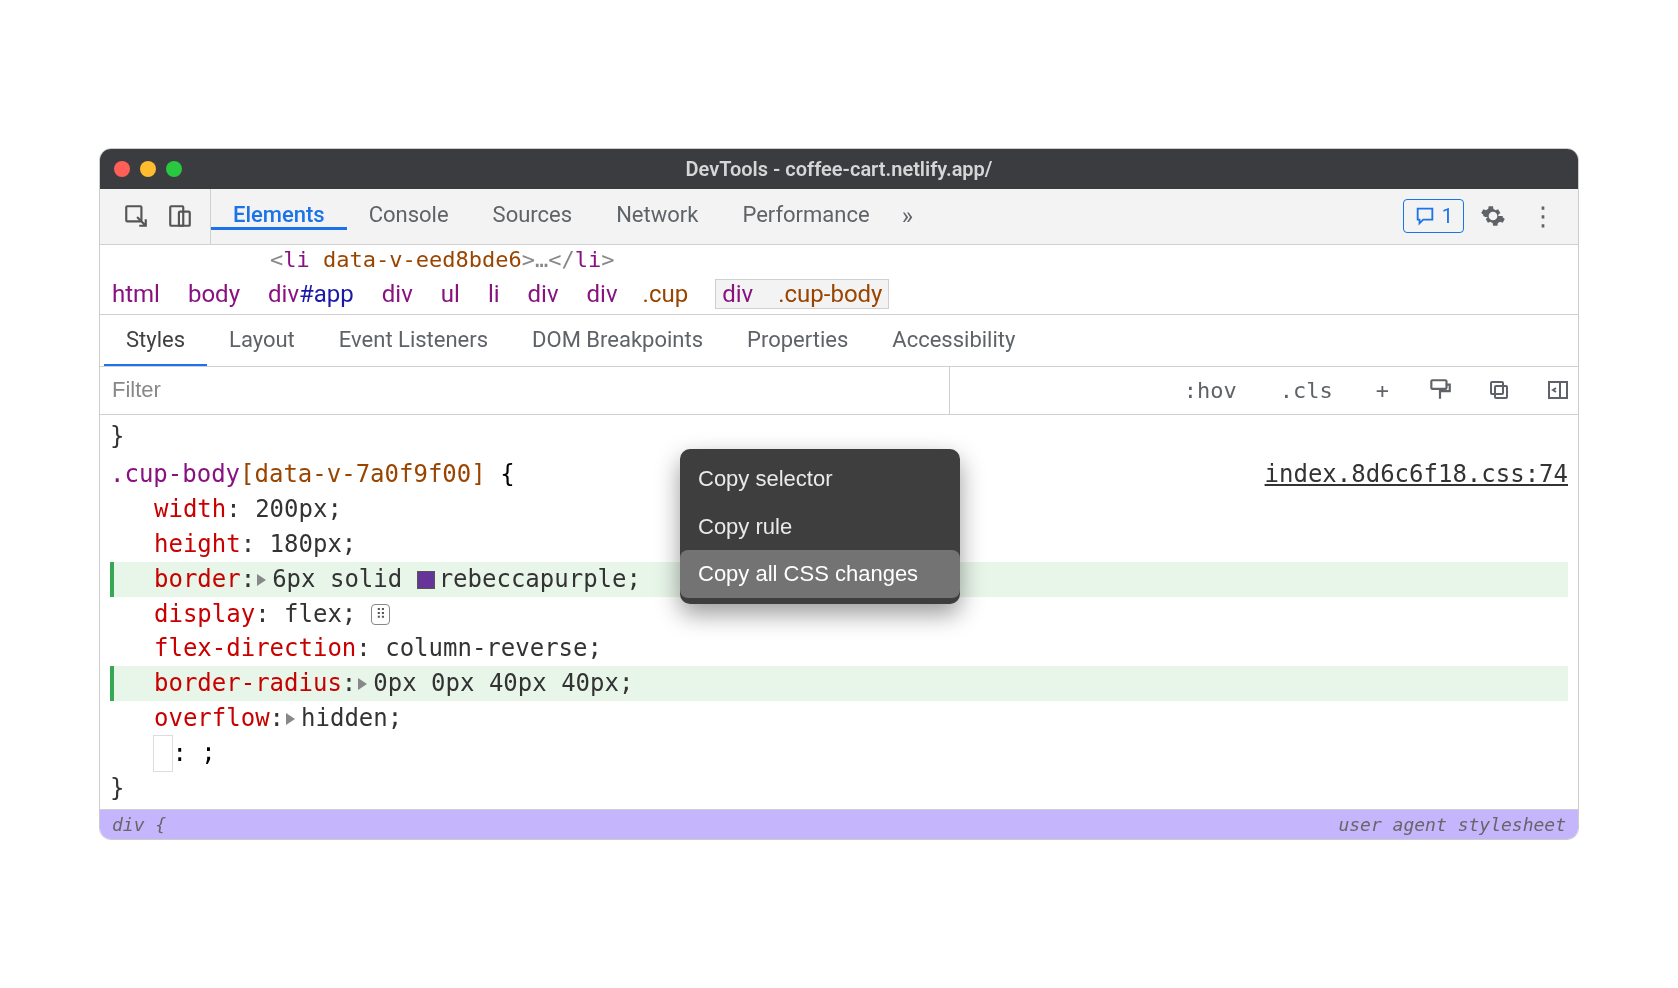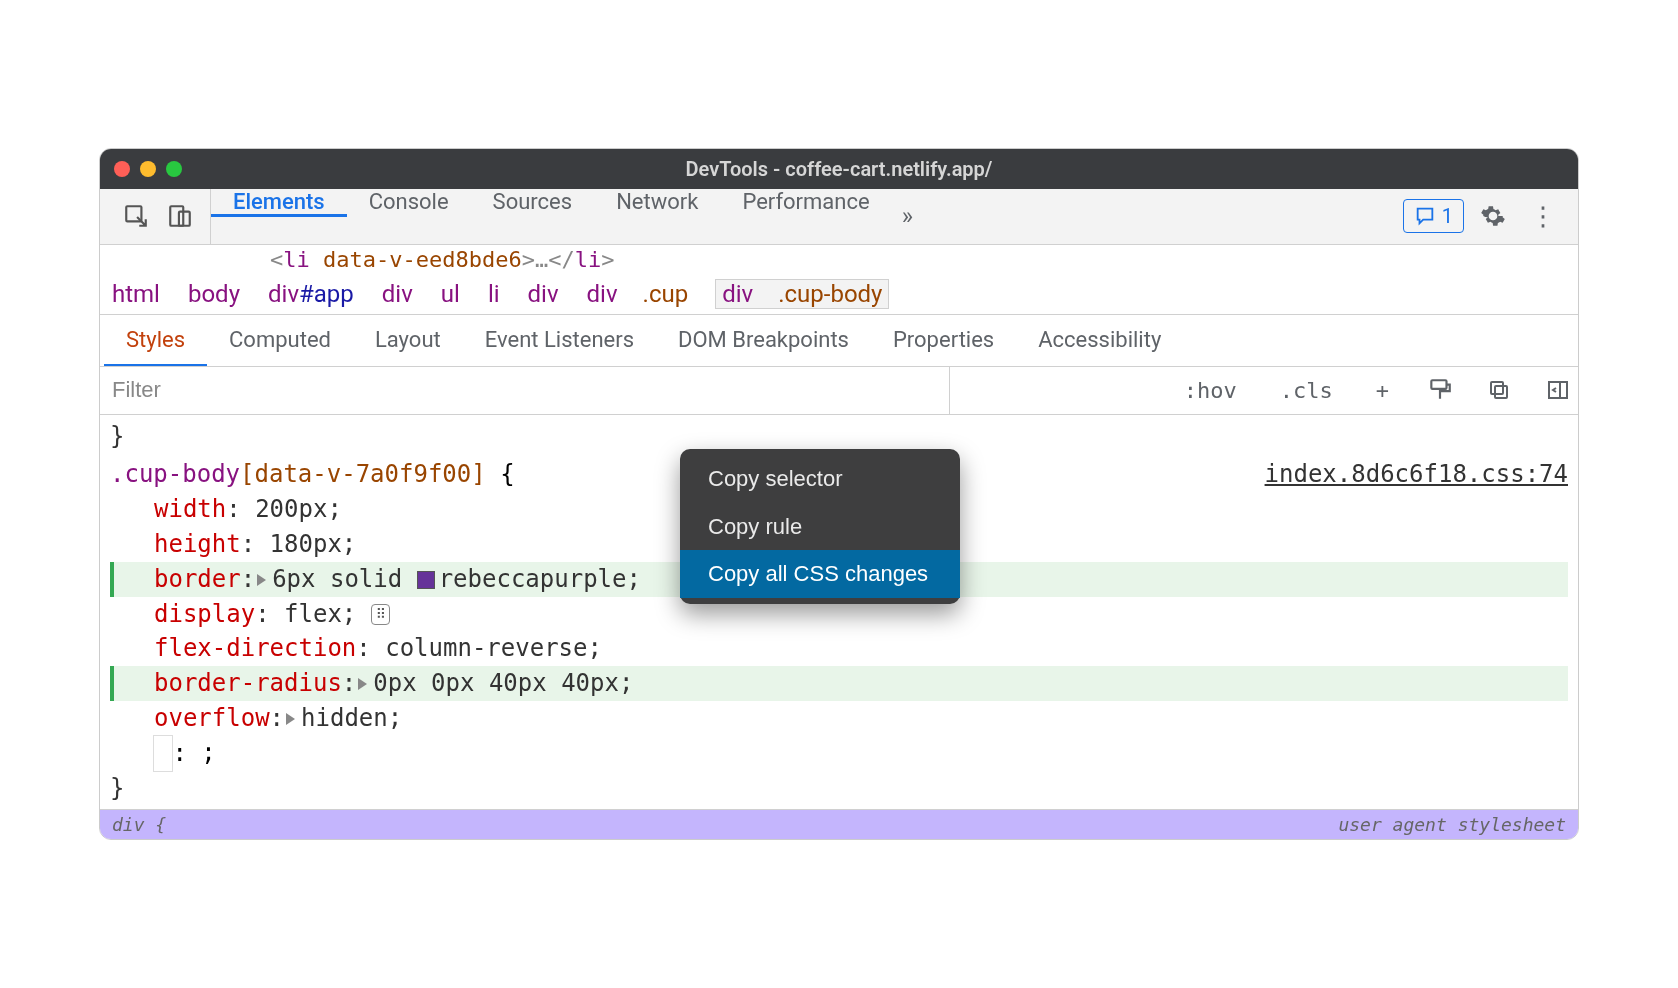--- a/index.html
+++ b/index.html
@@ -45,21 +45,21 @@
     border-bottom:1px solid #d0d0d0;
     background:#f3f3f3;
     padding:0 6px;
   }
   .toolbar .group-left { display:flex; align-items:center; gap:4px; padding:0 10px; border-right:1px solid #d0d0d0; height:100%;}
   .icon-btn {
     width:40px; height:40px;
     display:flex; align-items:center; justify-content:center;
     color:#555; border-radius:4px;
   }
-  .tabs { display:flex; height:100%; align-items:flex-start; }
+  .tabs { display:flex; height:100%; align-items:center; }
   .tab {
     display:flex; align-items:center;
     padding:0 22px;
     font-size:22px;
     color:#5f6368;
     border-bottom:3px solid transparent;
     cursor:pointer;
   }
   .tab.active {
     color:#1a73e8;
@@ -112,21 +112,21 @@
     padding:0 4px;
   }
   .subtab {
     padding:12px 22px;
     font-size:22px;
     color:#5f6368;
     border-bottom:2px solid transparent;
     cursor:pointer;
   }
   .subtab.active {
-    color:#c2410c;
+    color:#404040;
     border-bottom-color:#1a73e8;
   }
   
   .styles-toolbar {
     display:flex; align-items:center;
     border-bottom:1px solid #d0d0d0;
     height:48px;
     gap:19px;
   }
   .filter-box {
@@ -230,28 +230,29 @@
     position:absolute;
     top:34px; left:580px;
     background:#3e3e3f;
     border-radius:10px;
     padding:6px 0;
     box-shadow:0 10px 25px rgba(0,0,0,0.4);
     min-width:280px;
     font-family: -apple-system, sans-serif;
   }
   .cm-item {
-    padding:8px 28px;
+    padding:8px 18px;
     font-size:22px;
     color:#eaeaea;
     cursor:pointer;
   }
   .cm-item.selected {
-    background:#0369a1;
+    background:#737373;
     color:#fff;
+    border-radius:8px;
   }
   
   .ua-sheet {
     display:flex; justify-content:space-between;
     padding:4px 12px;
     font-family: ui-monospace, Menlo, Consolas, monospace;
     font-size:18px;
     font-style:italic;
     color:#666;
     border-top:1px solid #d0d0d0;
@@ -324,21 +325,20 @@
     <span class="crumb"><span>div</span></span>
     <span class="crumb"><span>ul</span></span>
     <span class="crumb"><span>li</span></span>
     <span class="crumb"><span>div</span></span>
     <span class="crumb"><span>div</span><span class="sel-cls">.cup</span></span>
     <span class="crumb active"><span>div</span><span class="sel-cls">.cup-body</span></span>
   </div>
 
   <div class="subtabs">
     <div class="subtab active">Styles</div>
-    <div class="subtab">Computed</div>
     <div class="subtab">Layout</div>
     <div class="subtab">Event Listeners</div>
     <div class="subtab">DOM Breakpoints</div>
     <div class="subtab">Properties</div>
     <div class="subtab">Accessibility</div>
   </div>
 
   <div class="styles-toolbar">
     <div class="filter-box">
       <input type="text" placeholder="Filter" style="">

